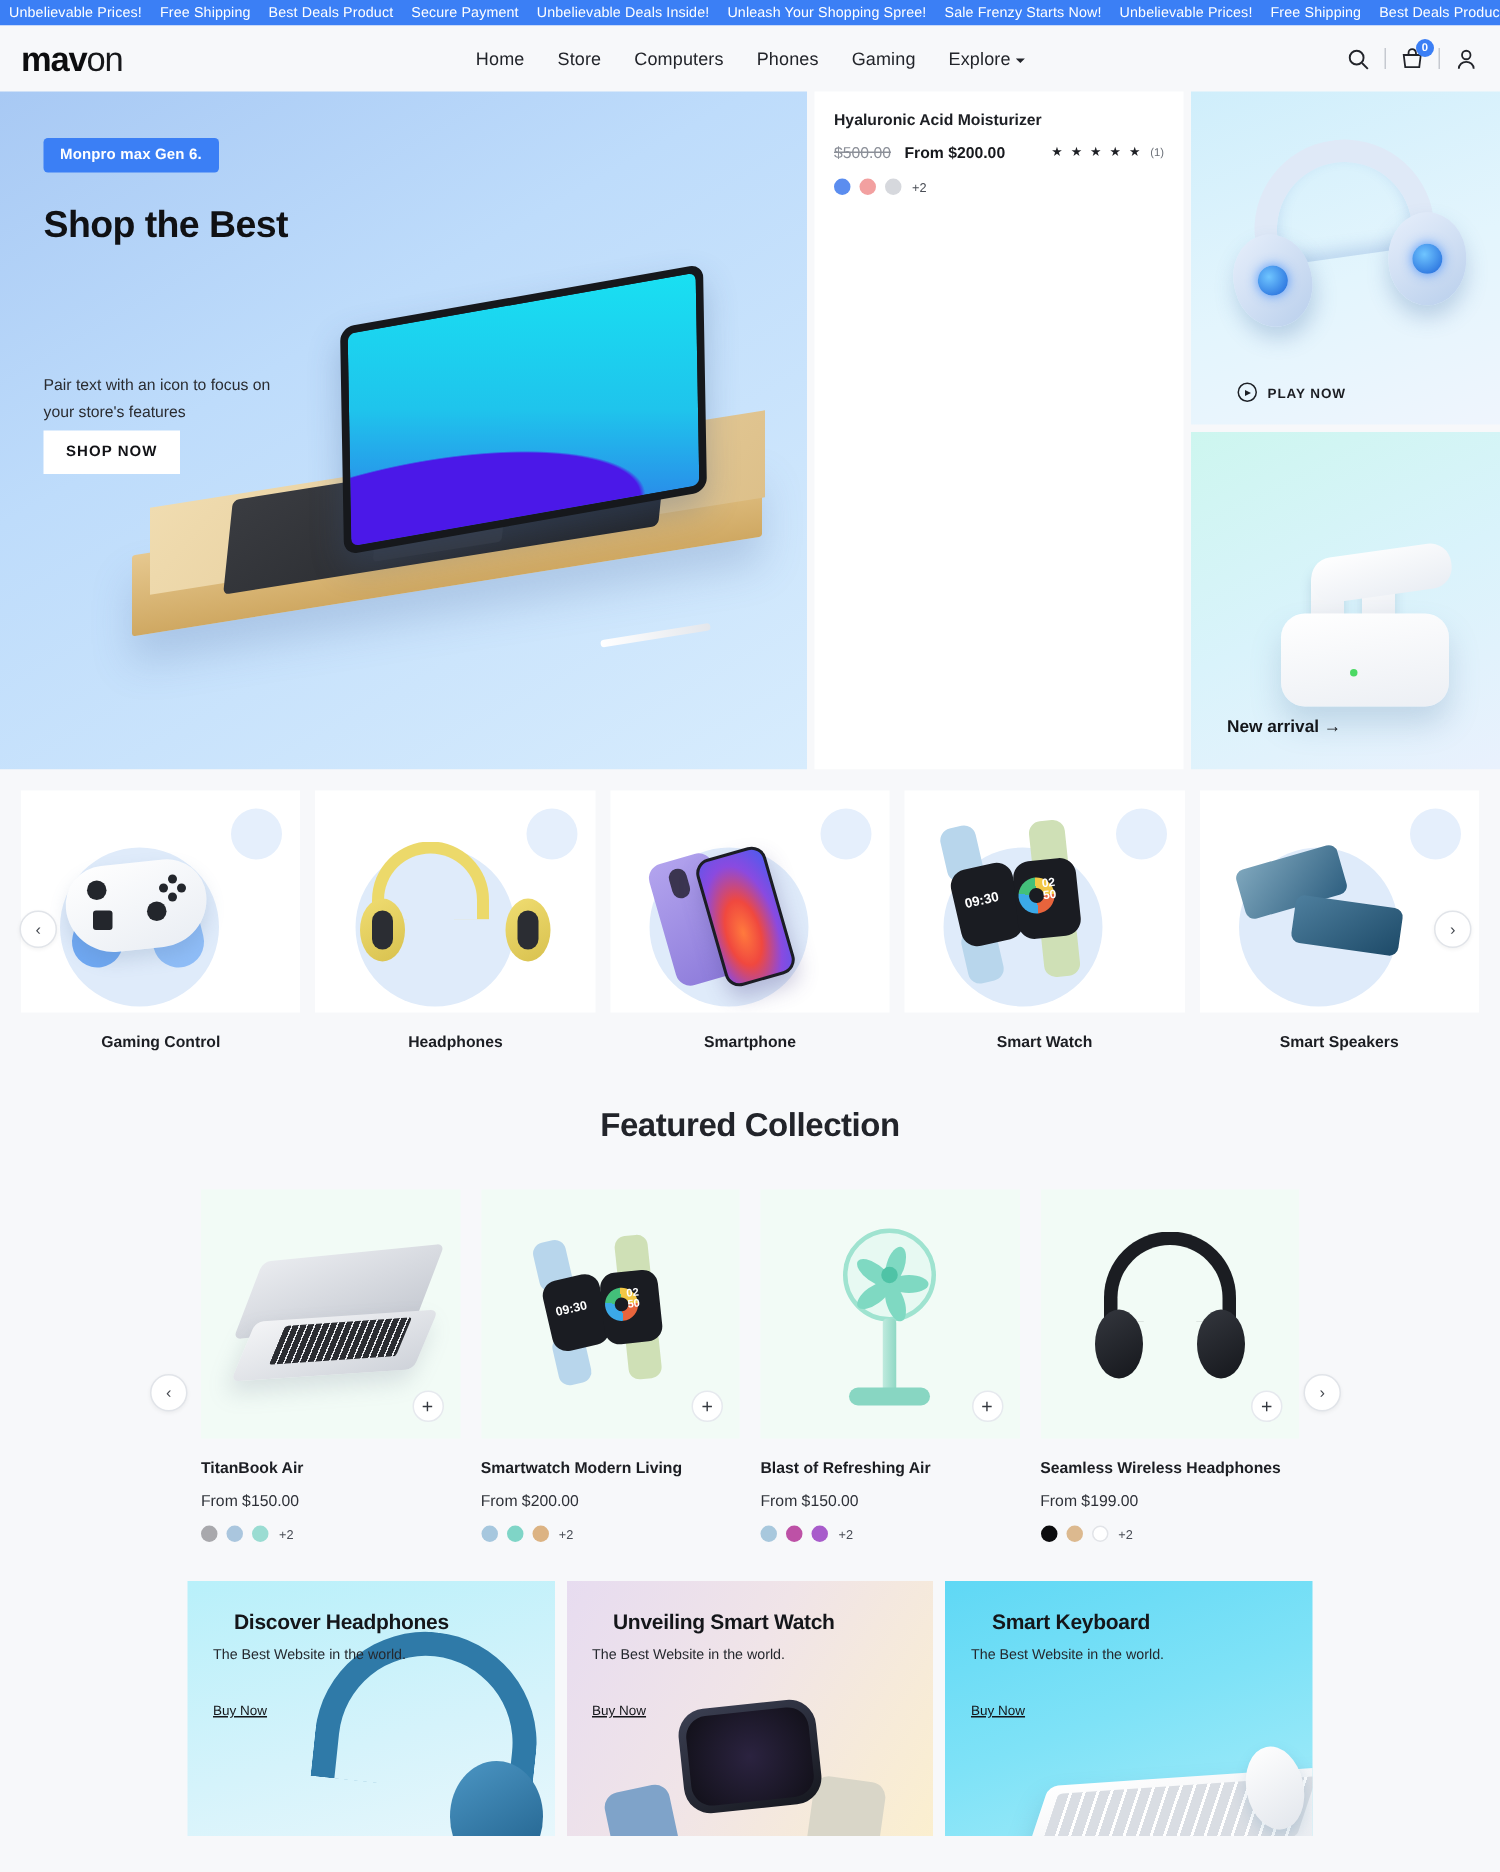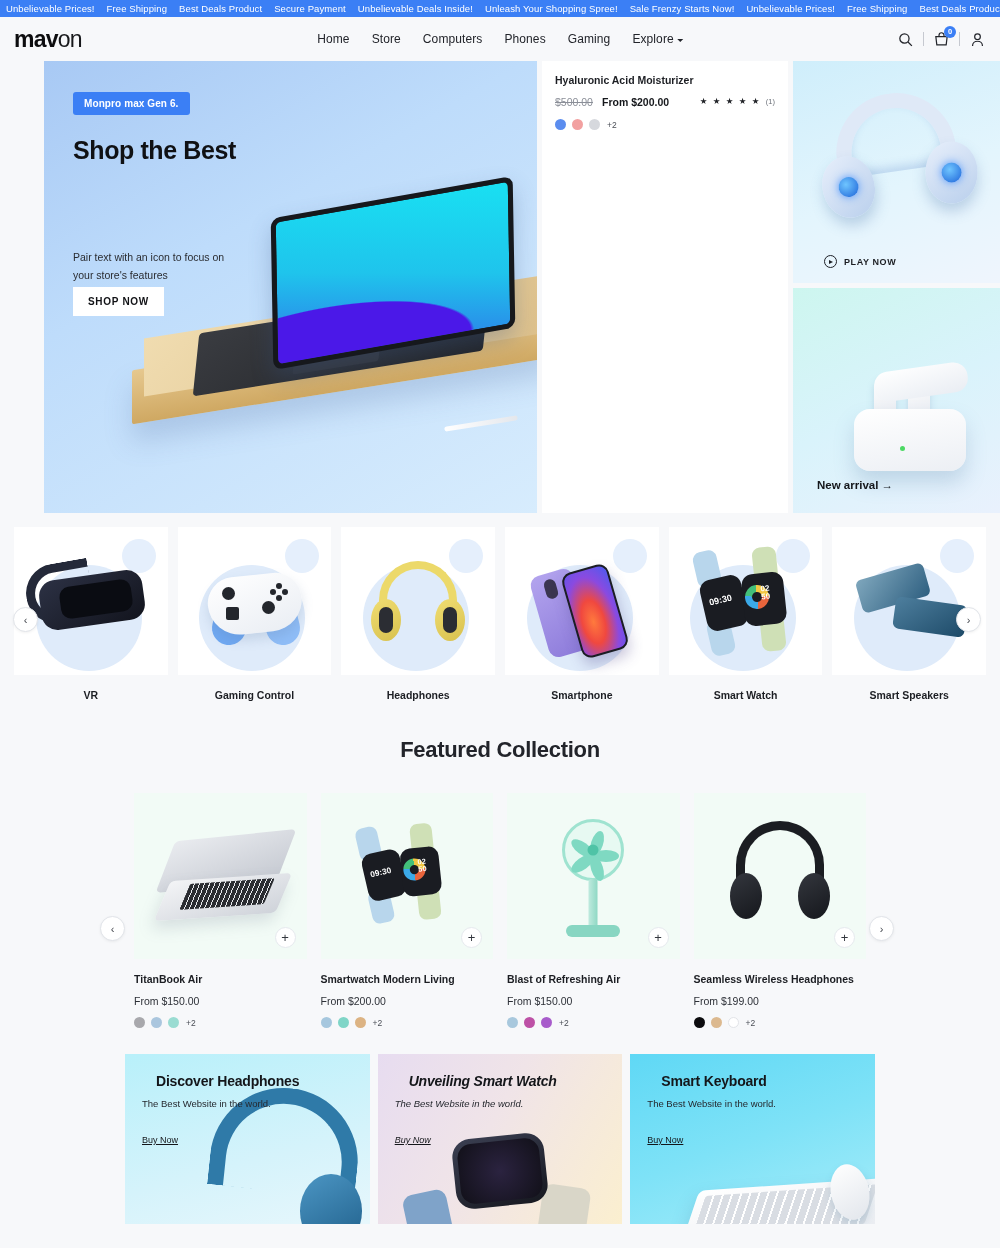--- a/index.html
+++ b/index.html
@@ -95,26 +95,25 @@
     line-height: 1;
   }
 
   
   .hero-grid {
     display: flex;
     gap: 5px;
     height: 452px;
   }
   .hero-left {
-    width: 493px;
+    width: 538px;
     background: linear-gradient(150deg, #a8c9f4 0%, #bedcfb 38%, #d7ecfd 100%);
     position: relative;
     overflow: hidden;
     flex-shrink: 0;
-    margin-left: 44px;
   }
   .badge-pill {
     position: absolute;
     top: 31px; left: 29px;
     background: #3b7ff5;
     color: #fff;
     font-size: 10px;
     font-weight: 700;
     padding: 6px 11px;
     border-radius: 3px;
@@ -555,21 +554,21 @@
   
   .banners { display: flex; gap: 8px; padding: 16px 125px 0; }
   .banner {
     flex: 1;
     height: 170px;
     position: relative;
     overflow: hidden;
     padding: 19px 17px;
   }
   .b1 { background: linear-gradient(165deg,#b8f0fa 0%, #d5f3fb 60%, #e7f7fc 100%); }
-  .b2 { background: linear-gradient(120deg,#e7dcf0 0%, #f0e4e8 45%, #fbefcf 100%); font-style: italic; }
+  .b2 { background: linear-gradient(120deg,#e7dcf0 0%, #f0e4e8 45%, #fbefcf 100%); }
   .b3 { background: linear-gradient(160deg,#5fd8f5 0%, #7ee2f7 50%, #a6ecf9 100%); }
   .b-title { font-size: 14px; font-weight: 800; color: #14161a; letter-spacing: -.2px; position: relative; z-index: 3; margin-left: 14px; }
   .b-sub { font-size: 9.5px; color: #25282e; margin-top: 9px; position: relative; z-index: 3; }
   .b-link {
     display: inline-block;
     font-size: 9px; color: #14161a;
     text-decoration: underline;
     margin-top: 26px;
     position: relative; z-index: 3;
     cursor: pointer;
@@ -724,32 +723,20 @@
     </div>
   </div>
 </div>
 
 <div class="cats">
   <div class="arrow-btn arrow-left">‹</div>
   <div class="arrow-btn arrow-right">›</div>
 
   <div class="cats-row">
 
-    <div class="cat">
-      <div class="cat-img">
-        <span class="blob-lg"></span>
-          <span class="blob-sm"></span>
-        <div class="art">
-          <div class="vr-strap"></div>
-            <div class="vr-body"></div>
-            <div class="vr-lens"></div>
-        </div>
-      </div>
-      <div class="cat-label">VR</div>
-    </div>
 
     <div class="cat">
       <div class="cat-img">
         <span class="blob-lg"></span>
           <span class="blob-sm"></span>
         <div class="art">
           <div class="pad-grip"></div>
             <div class="pad-grip r"></div>
             <div class="pad-body"></div>
           <div class="stick a"></div>

